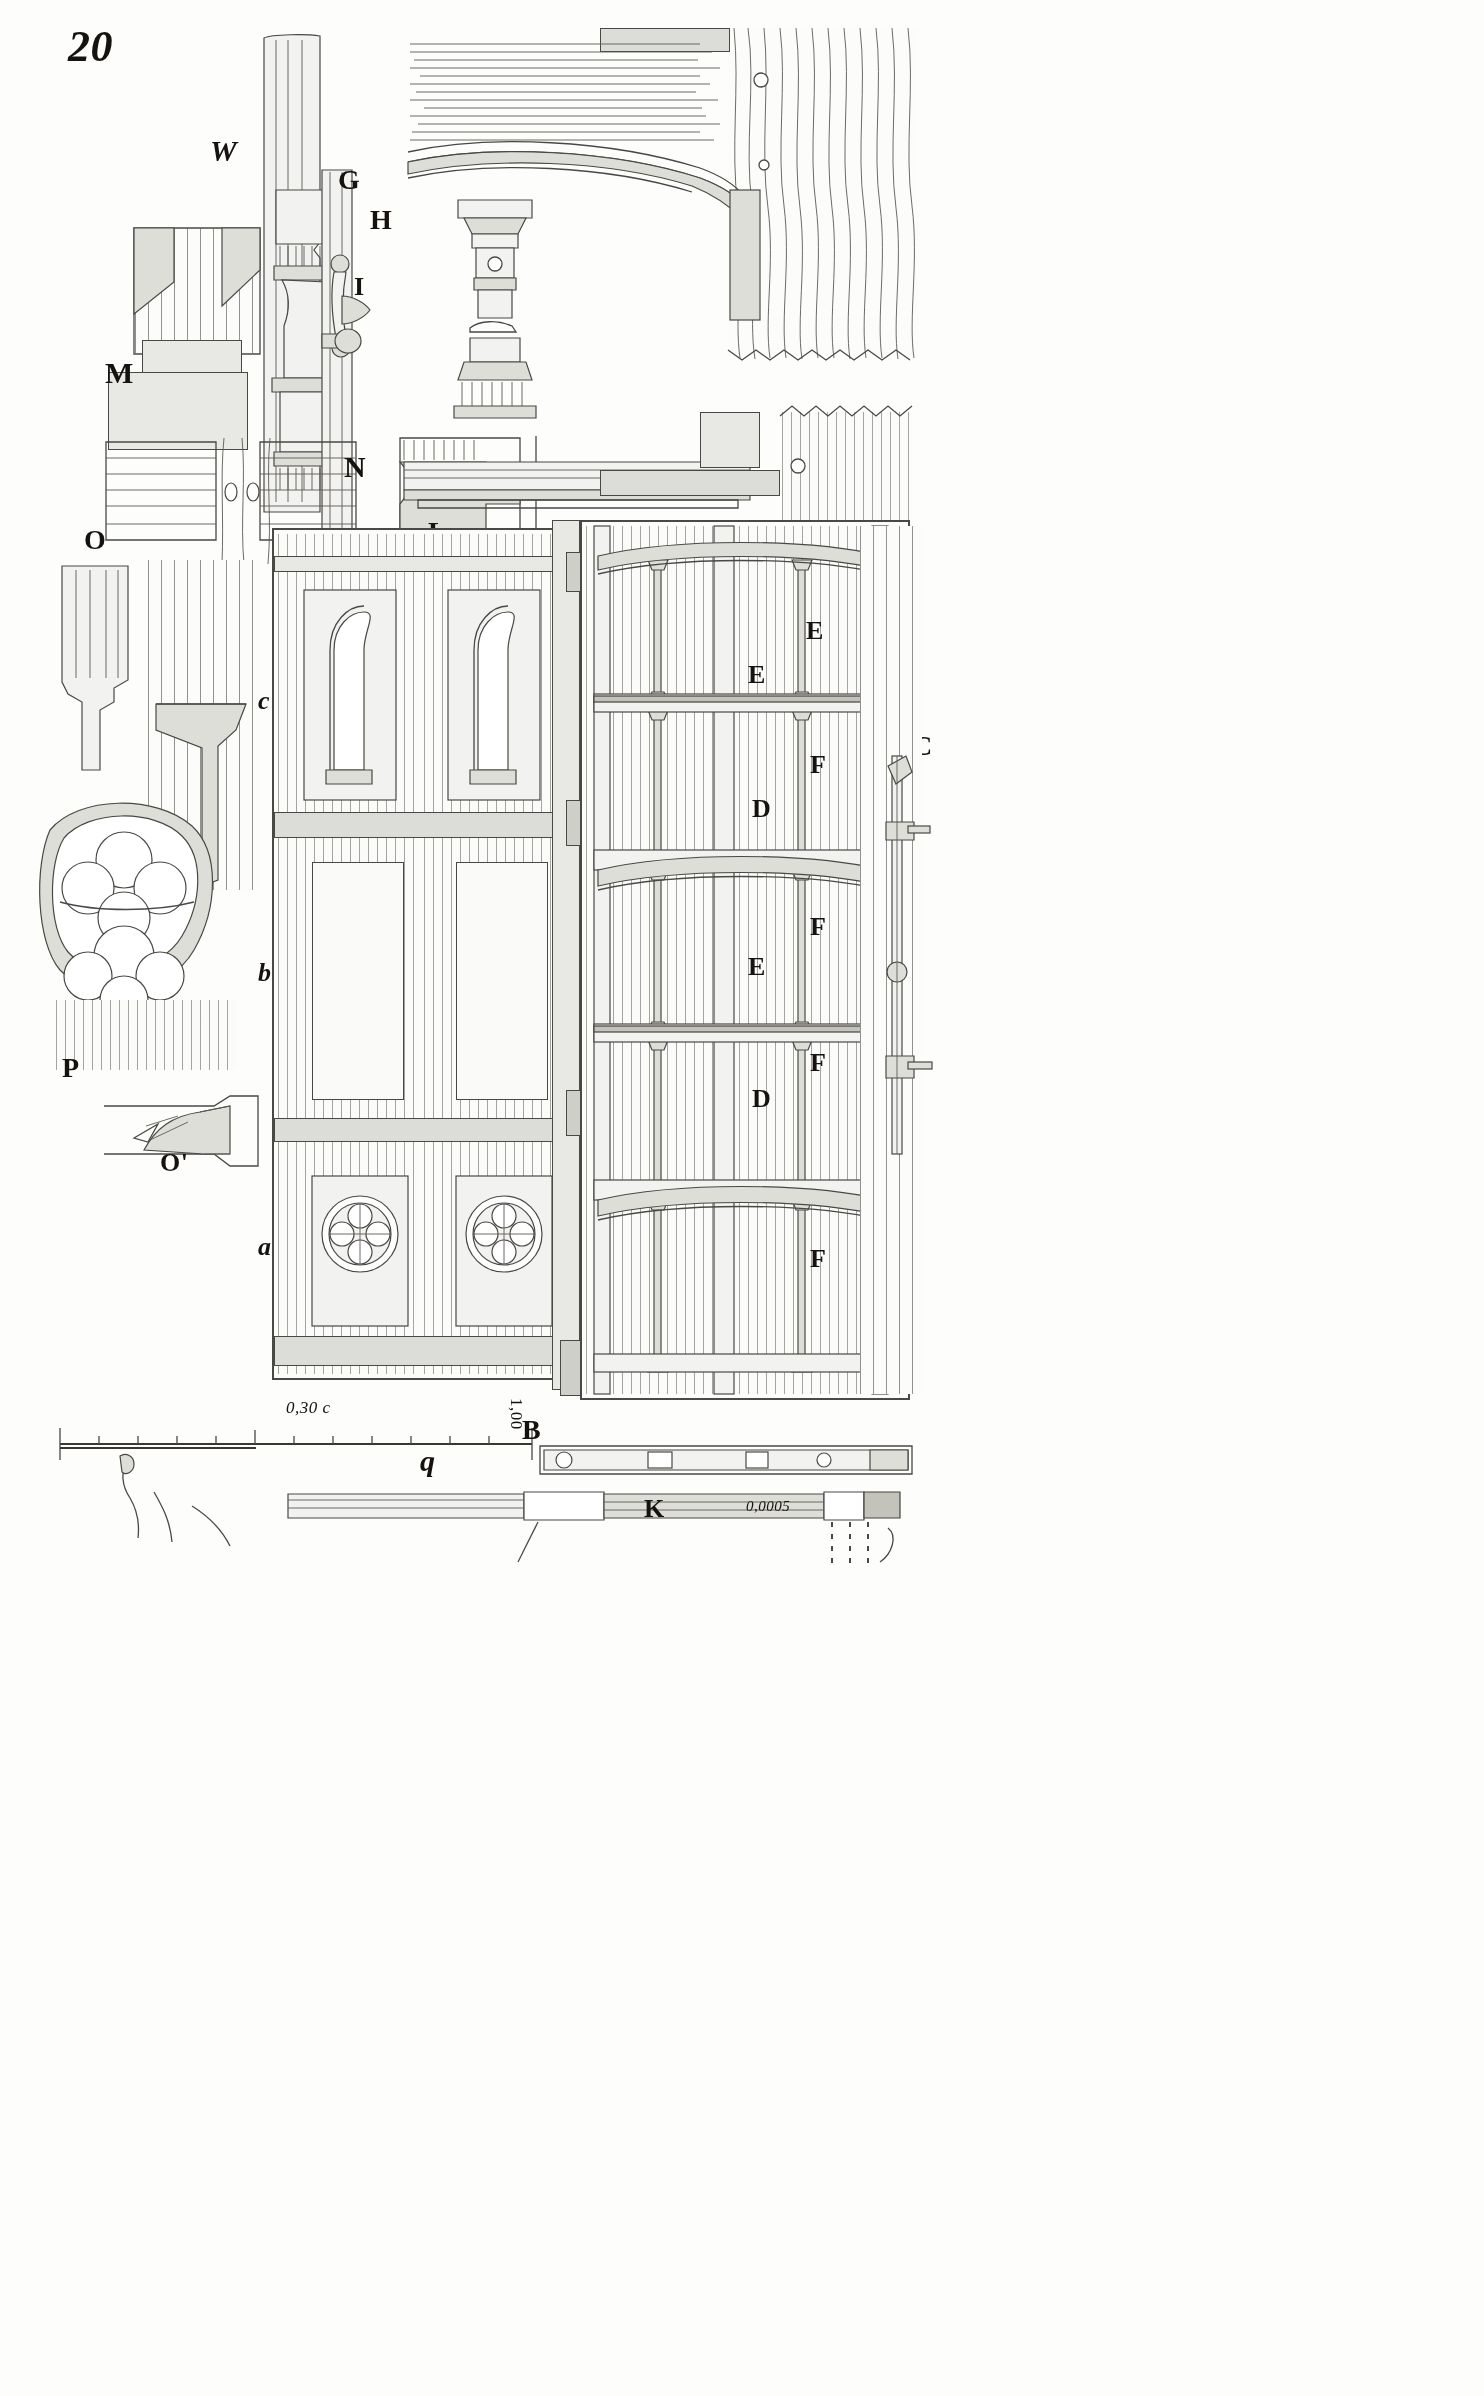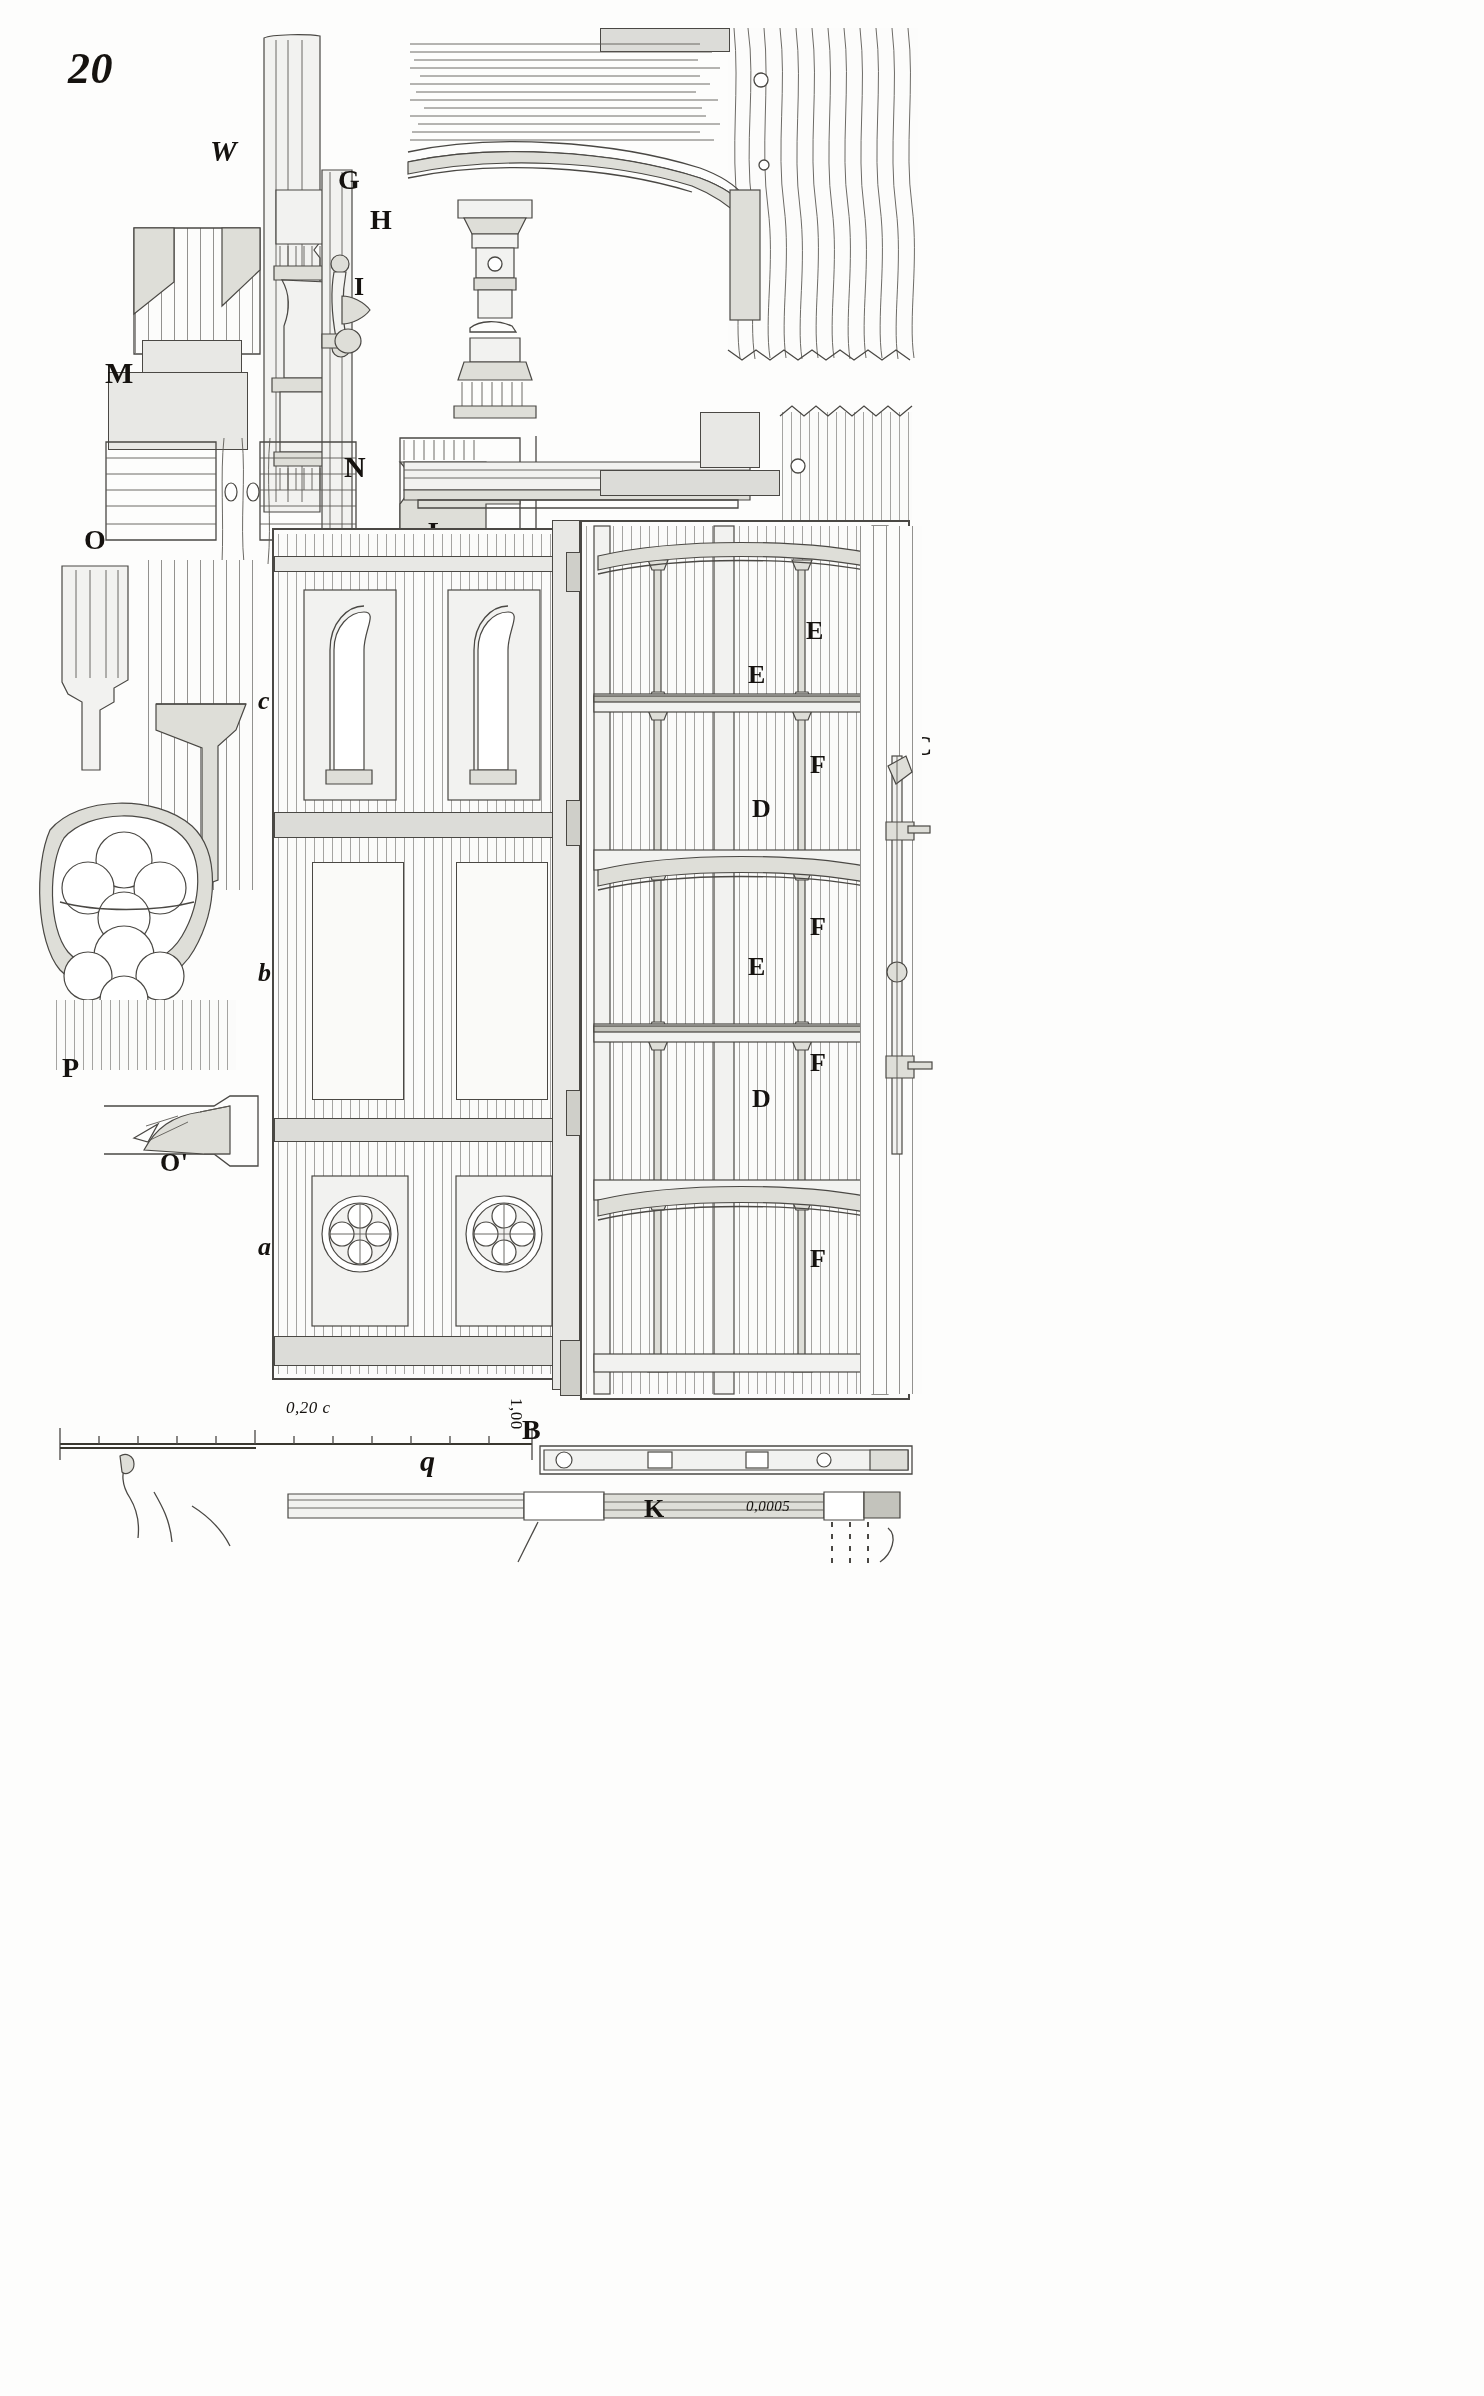--- a/index.html
+++ b/index.html
@@ -52,21 +52,21 @@
   .s-fill-l{fill:#f2f2f0;stroke:#4a4844;stroke-width:1.2;}
   .s-fill-m{fill:#dedeD8;stroke:#4a4844;stroke-width:1.2;}
   .s-fill-d{fill:#c3c3bc;stroke:#46443f;stroke-width:1.2;}
   .s-white{fill:#ffffff;stroke:#4a4844;stroke-width:1.2;}
 </style>
 </head>
 <body>
 
 <div class="plate">
 
-  <div class="lbl serifnum" style="left:68px;top:43px;font-size:44px;">20</div>
+  <div class="lbl serifnum" style="left:68px;top:21px;font-size:44px;">20</div>
 
   <div class="blk" style="left:728px;top:28px;width:190px;height:330px;background:#fcfcfb;"></div>
   <svg style="left:728px;top:28px;" width="195" height="336" viewBox="0 0 195 336">
     <g class="s-fine">
       <path d="M6 0 C12 60 2 120 10 180 C16 235 6 290 12 330"></path>
       <path d="M20 0 C28 55 16 118 24 176 C31 232 20 288 27 331"></path>
       <path d="M36 0 C42 58 32 122 40 180 C47 236 36 290 42 330"></path>
       <path d="M52 0 C59 56 48 120 56 178 C63 234 52 290 58 330"></path>
       <path d="M68 0 C75 60 64 122 72 180 C79 238 68 292 74 331"></path>
       <path d="M84 0 C91 58 80 120 88 178 C95 234 84 290 90 330"></path>
@@ -415,21 +415,21 @@
     <rect x="14" y="0" width="10" height="398" class="s-fill-l"></rect>
     <path class="s-fill-m" d="M10 10 L28 0 L34 16 L18 28 Z"></path>
     <path class="s-fill-m" d="M8 66 H36 V84 H8 Z"></path>
     <rect x="30" y="70" width="22" height="7" class="s-fill-m"></rect>
     <circle cx="19" cy="216" r="10" class="s-fill-m"></circle>
     <path class="s-fill-m" d="M8 300 H36 V322 H8 Z"></path>
     <rect x="30" y="306" width="24" height="7" class="s-fill-m"></rect>
     <path class="s-fine" d="M19 0 V398"></path>
   </svg>
 
-  <div class="lbl" style="left:286px;top:1398px;font-size:17px;font-weight:400;font-style:italic;">0,20 c</div>
+  <div class="lbl" style="left:286px;top:1398px;font-size:17px;font-weight:400;font-style:italic;">0,30 c</div>
   <div class="lbl" style="left:506px;top:1398px;font-size:17px;font-weight:400;writing-mode:vertical-rl;">1,00</div>
 
   <svg style="left:56px;top:1420px;" width="480" height="40" viewBox="0 0 480 40">
     <path class="s-ink-th" d="M4 24 H476"></path>
     <path class="s-ink" d="M4 8 V40"></path>
     <path class="s-ink" d="M476 8 V40"></path>
     <g class="s-ink">
       <path d="M43 16 V24"></path>
         <path d="M82 16 V24"></path>
         <path d="M121 16 V24"></path>

